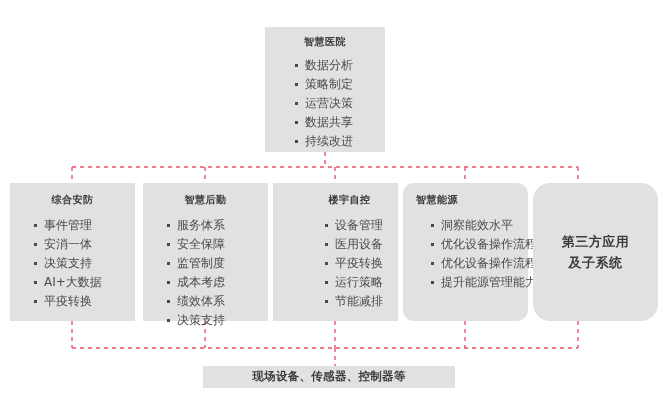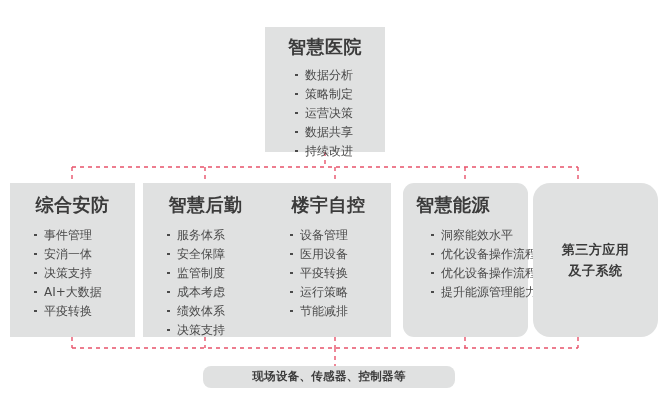--- a/index.html
+++ b/index.html
@@ -23,21 +23,21 @@
     height: 412px;
   }
   .box {
     position: absolute;
     background: #e0e1e1;
     box-sizing: border-box;
   }
   .box-title {
     font-weight: bold;
     color: #3b3b3b;
-    font-size: 18px;
+    font-size: 10px;
     letter-spacing: 0.5px;
     text-align: center;
     line-height: 1.2;
   }
   .bullets {
     list-style: none;
     margin: 0;
     padding: 0;
   }
   .bullets li {
@@ -68,33 +68,33 @@
   }
   #top-box .bullets {
     margin-top: 8px;
     padding-left: 29px;
   }
 
   
   .mid-box {
     top: 183px;
     width: 125px;
-    height: 154px;
+    height: 138px;
     padding-top: 11px;
   }
   .mid-box .bullets {
     margin-top: 10px;
     padding-left: 23px;
   }
   .mid-box.wide .bullets {
     padding-left: 27px;
   }
   #box-1 { left: 10px; }
   #box-2 { left: 143px; }
-  #box-3 { left: 266px; }
+  #box-3 { left: 273px; padding-left: 28px; }
   #box-4 { left: 403px; border-radius: 11px; }
   #box-5 { left: 533px; }
 
   #box-1 .box-title, #box-2 .box-title,
   #box-3 .box-title { text-align: center; }
   #box-4 .box-title {
     text-align: left;
     padding-left: 13px;
   }
 
@@ -113,21 +113,20 @@
 
   
   #bottom-bar {
     left: 203px;
     top: 366px;
     width: 252px;
     height: 22px;
     display: flex;
     align-items: center;
     justify-content: center;
-    border-radius: 8px;
   }
   #bottom-bar .box-title {
     font-size: 11.5px;
     letter-spacing: 0.3px;
   }
 
   
   #connectors {
     position: absolute;
     left: 0;

